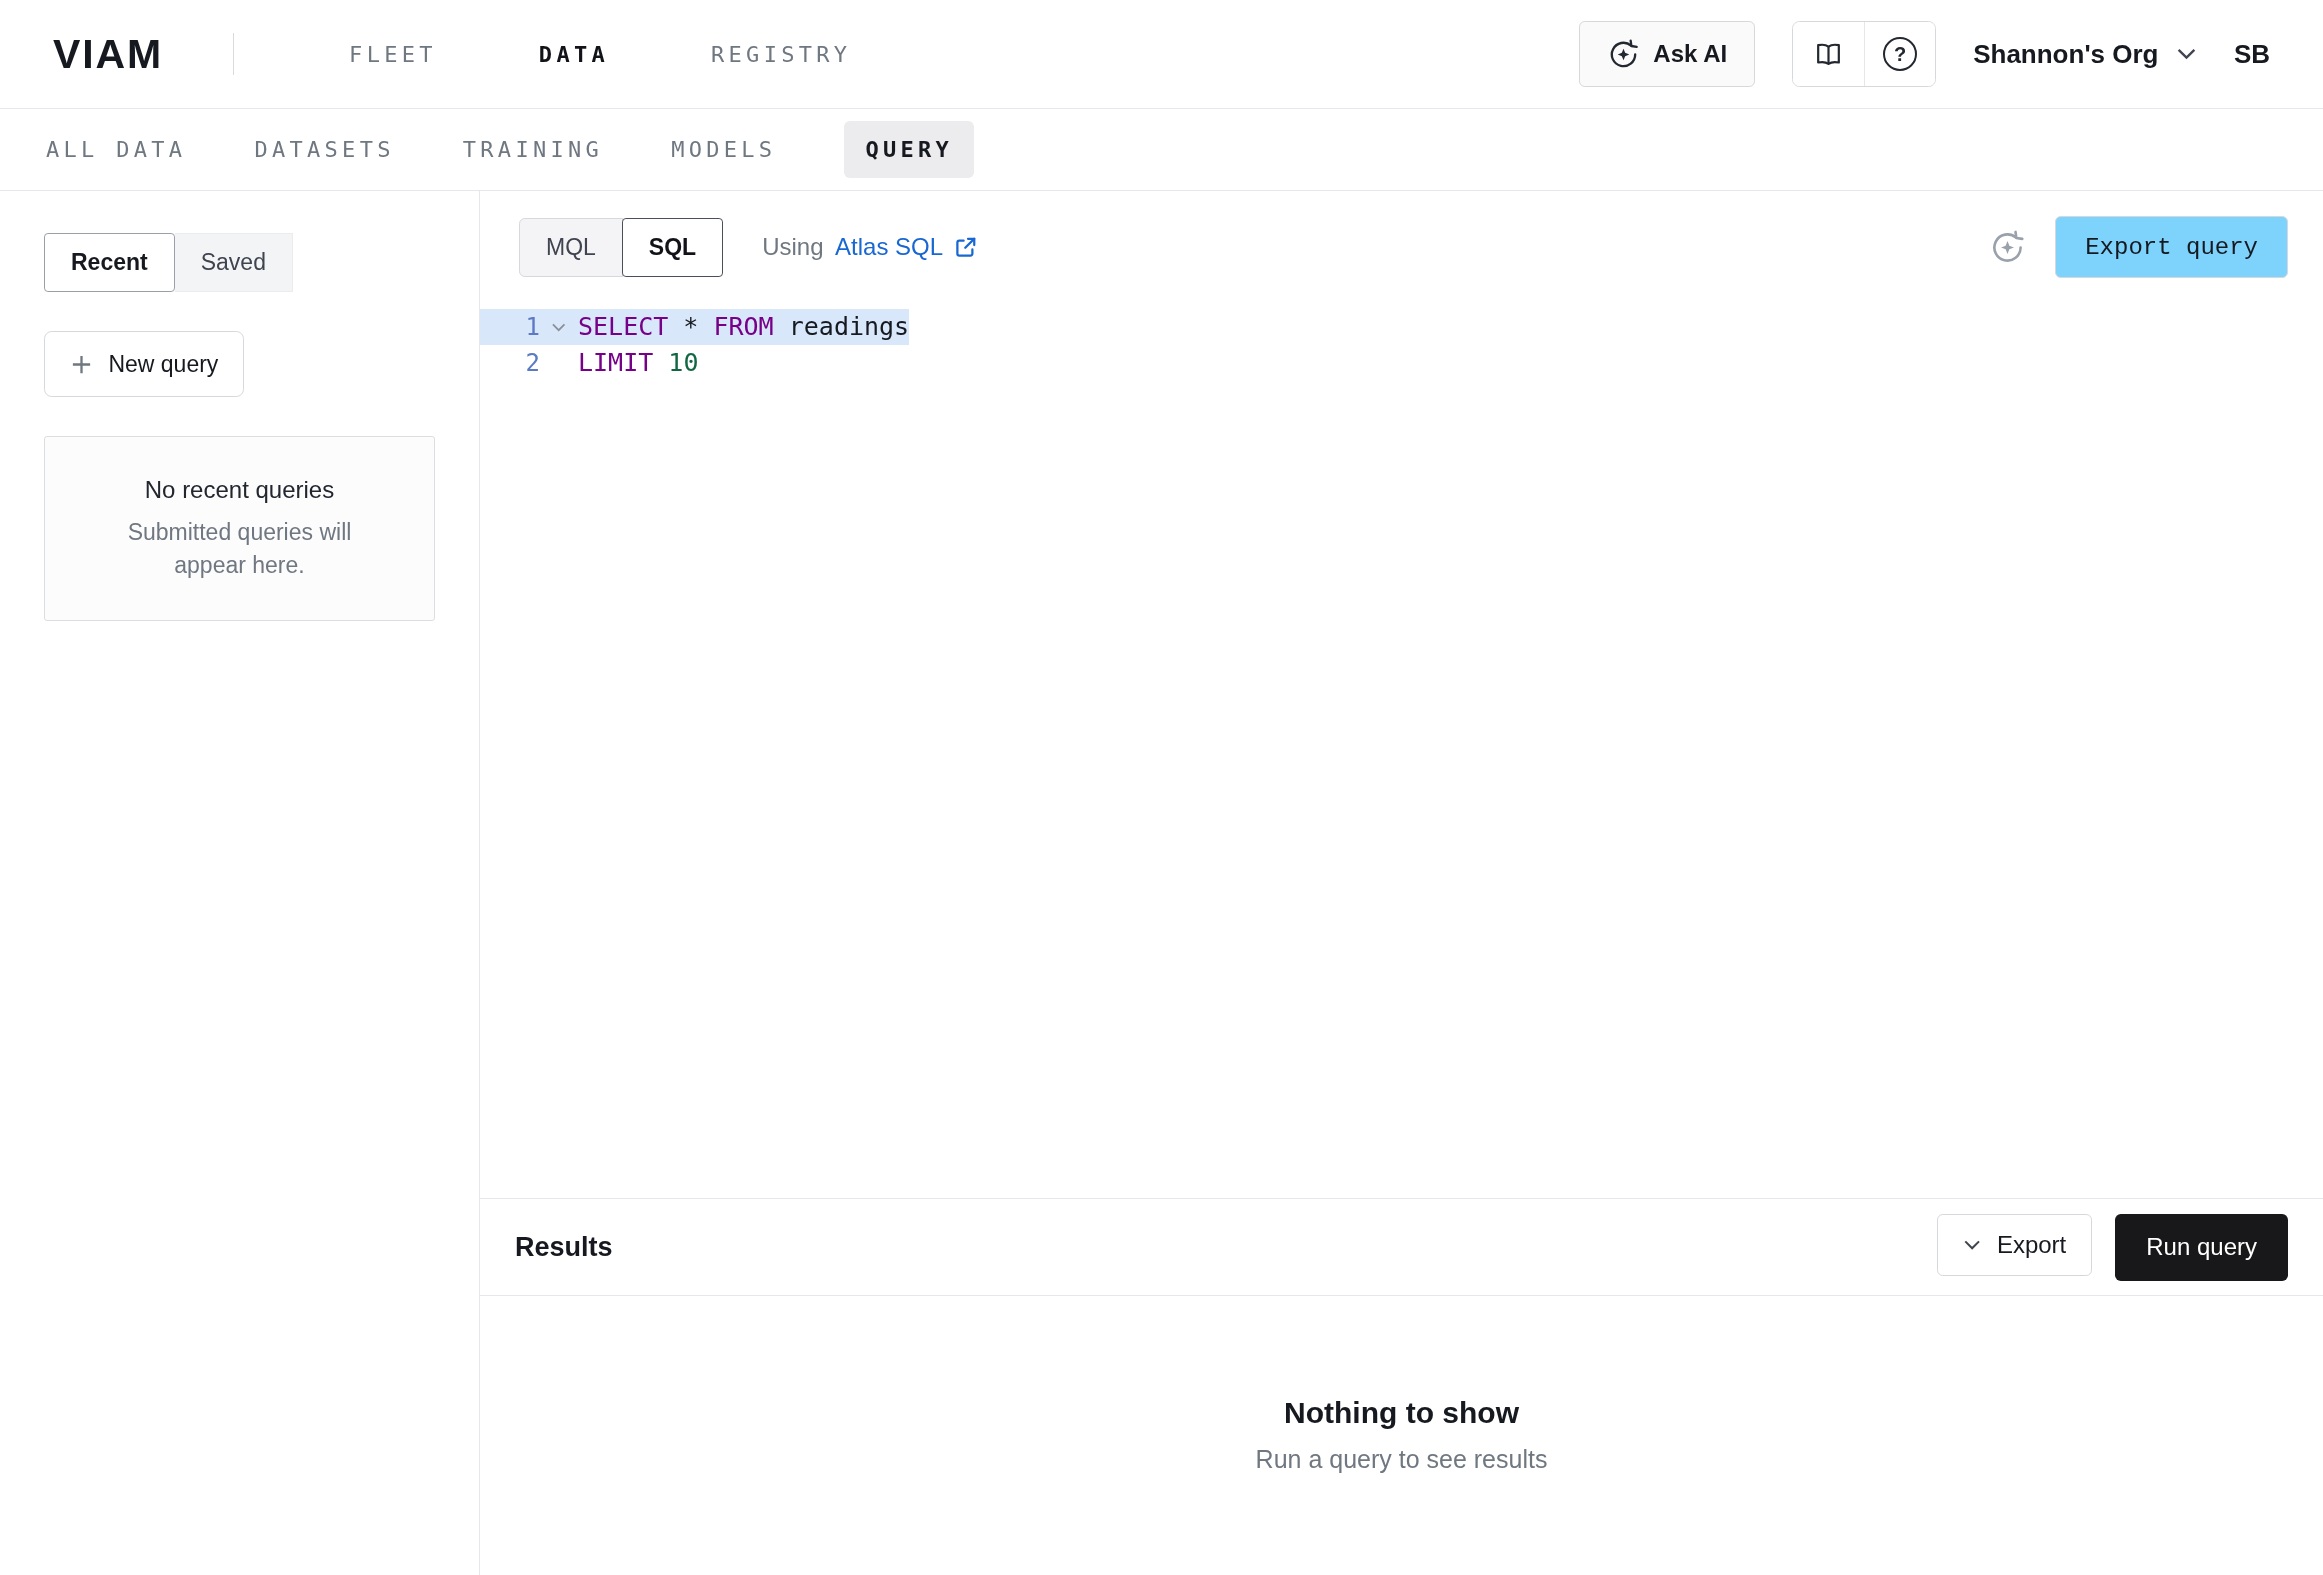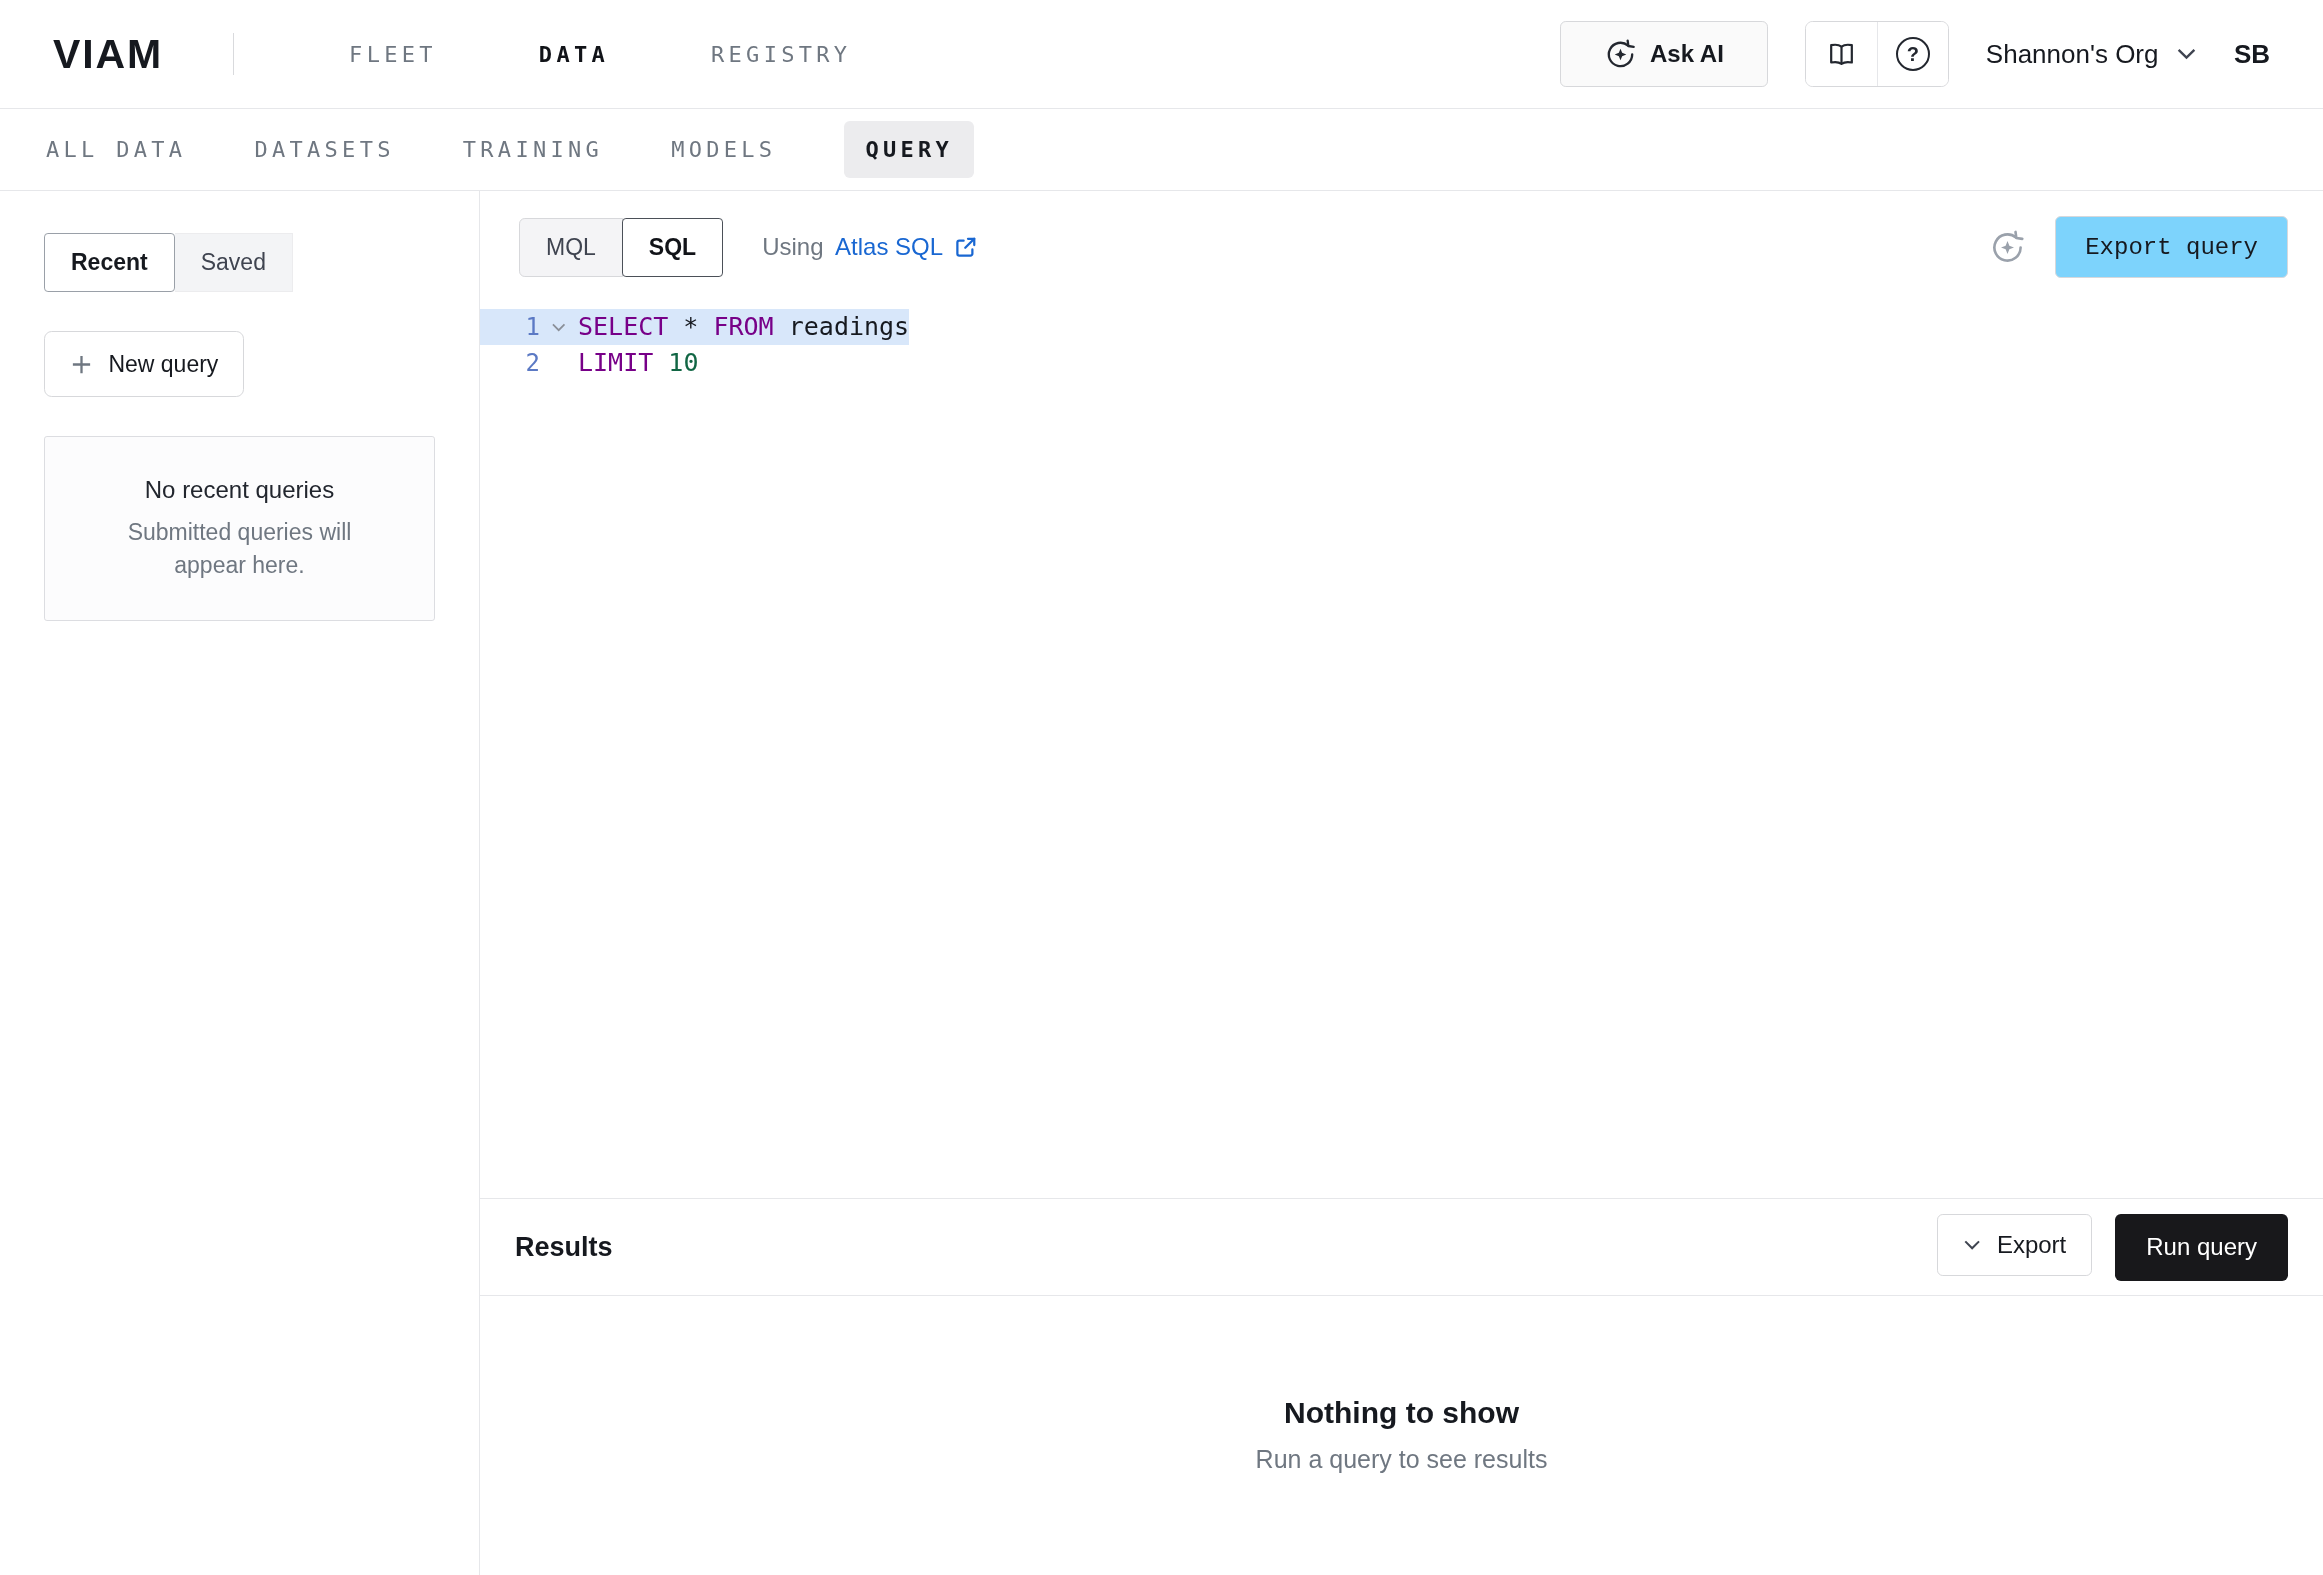--- a/index.html
+++ b/index.html
@@ -10,34 +10,34 @@
   
   .header { flex:0 0 109px; display:flex; align-items:center; padding:0 53px;
     border-bottom:1px solid #e6e7ea; }
   .logo { font-size:41px; font-weight:800; letter-spacing:1.9px; cursor:pointer; }
   .header-divider { width:1px; height:42px; background:#d9dadd; margin-left:70px; }
   .primary-nav { display:flex; gap:102px; margin-left:115px;align-items:flex-end; }
   .nav-item { font-family:"DejaVu Sans Mono", monospace; font-size:22px;
     letter-spacing:4.3px; color:#6f7781; cursor:pointer; }
   .nav-item.active { color:#111318; font-weight:700; }
   .header-right { margin-left:auto; display:flex; align-items:center; gap:37px; }
-  .btn-askai { display:flex; align-items:center; gap:13.5px; height:66px; padding:0 43px;
+  .btn-askai { display:flex; align-items:center; gap:13.5px; height:66px; padding:0 27px;
     background:#fafafa; border:1px solid #d7d8db; border-radius:5.8px;
     font-size:24px; font-weight:600; color:#16191f; cursor:pointer;
     font-family:"Liberation Sans", sans-serif; }
   .icon-pair { display:flex; height:66px; border:1px solid #d7d8db; border-radius:7.7px;
     overflow:hidden; }
   .icon-cell { width:71px; display:flex; align-items:center; justify-content:center;
     background:#fff; border:none; cursor:pointer; }
   .icon-cell + .icon-cell { border-left:1px solid #e6e7ea; }
   .help-circle { width:34px; height:34px; border:2.4px solid #23272f; border-radius:50%;
     display:flex; align-items:center; justify-content:center;
     font-size:20px; font-weight:700; color:#23272f; }
   .org-btn { display:flex; align-items:center; gap:17.4px; background:none; border:none;
-    font-size:26px; font-weight:400; color:#16191f; cursor:pointer;
+    font-size:26px; font-weight:700; color:#16191f; cursor:pointer;
     font-family:"Liberation Sans", sans-serif; }
   .avatar { font-size:26px; font-weight:700; cursor:pointer; }
 
   
   .tabs { flex:0 0 82px; display:flex; align-items:center; gap:68px; padding:0 46px;
     border-bottom:1px solid #e6e7ea; }
   .tab { font-family:"DejaVu Sans Mono", monospace; font-size:22px;
     letter-spacing:4.3px; color:#6f7781; cursor:pointer; }
   .tab.active { background:#ececee; color:#16191f; font-weight:700;
     padding:16.4px 21px; border-radius:5.8px; }

